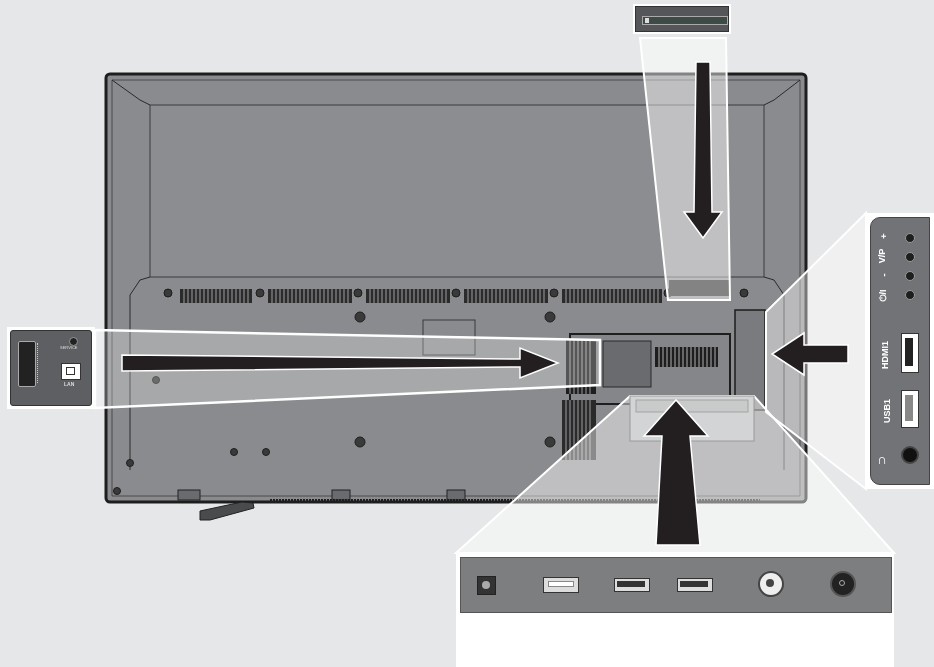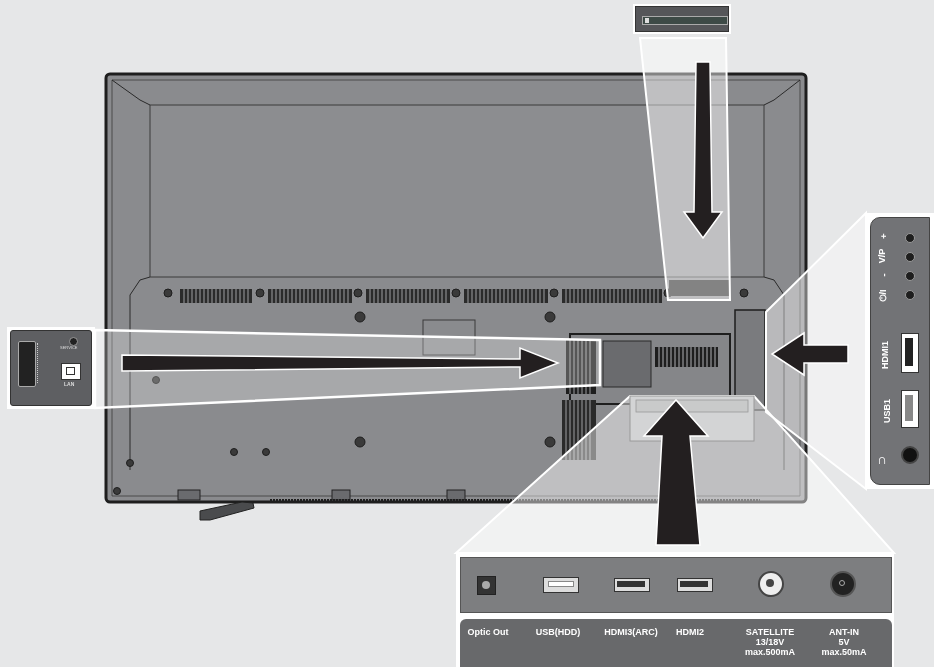--- a/index.html
+++ b/index.html
@@ -178,25 +178,13 @@
     <div class="abs" style="left:216px;top:20px;width:34px;height:12px;background:#ddd;border:1px solid #333;">
       <div class="abs" style="left:2px;top:2px;width:28px;height:6px;background:#333;"></div>
     </div>
     <div class="abs" style="left:297px;top:13px;width:22px;height:22px;background:#eee;border:2px solid #444;border-radius:50%;">
       <div class="abs" style="left:6px;top:6px;width:8px;height:8px;background:#444;border-radius:50%;"></div>
     </div>
     <div class="abs" style="left:369px;top:13px;width:22px;height:22px;background:#222;border:2px solid #555;border-radius:50%;">
       <div class="abs" style="left:7px;top:7px;width:6px;height:6px;border:1px solid #aaa;border-radius:50%;box-sizing:border-box;"></div>
     </div>
   </div>
-  <div class="labels-strip">
-    <div class="port-label" style="left:4px;width:48px;">Optic Out</div>
-    <div class="port-label" style="left:70px;width:56px;">USB(HDD)</div>
-    <div class="port-label" style="left:140px;width:62px;">HDMI3(ARC)</div>
-    <div class="port-label" style="left:210px;width:40px;">HDMI2</div>
-    <div class="port-label" style="left:280px;width:60px;">SATELLITE
-13/18V
-max.500mA</div>
-    <div class="port-label" style="left:356px;width:56px;">ANT-IN
-5V
-max.50mA</div>
-  </div>
 </div>
 
 </body></html>

